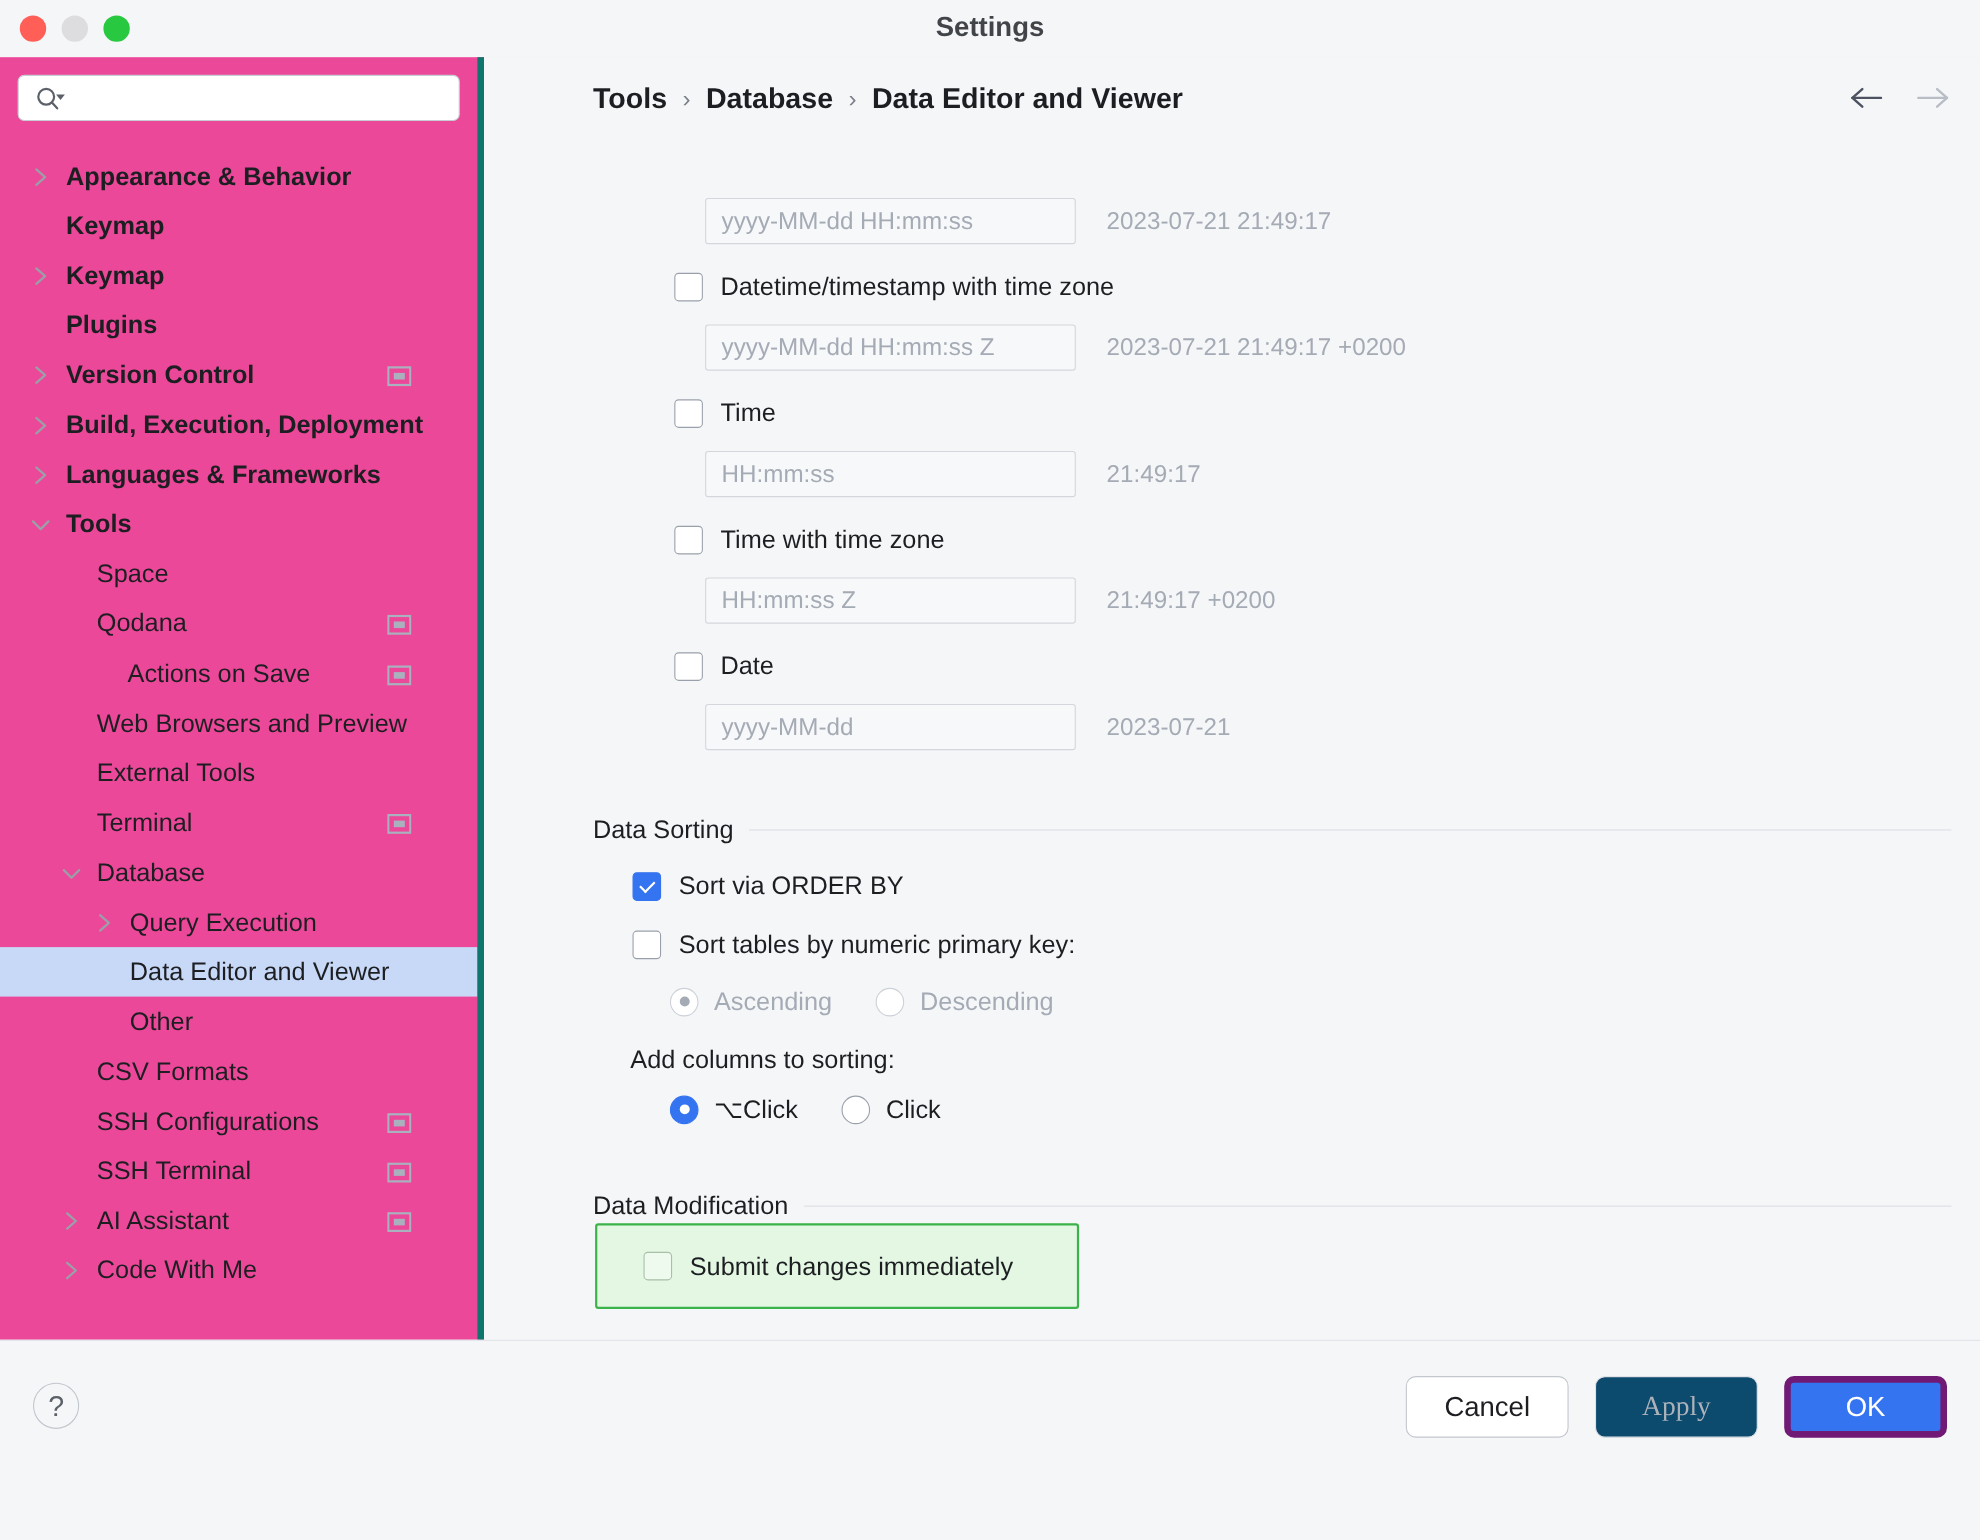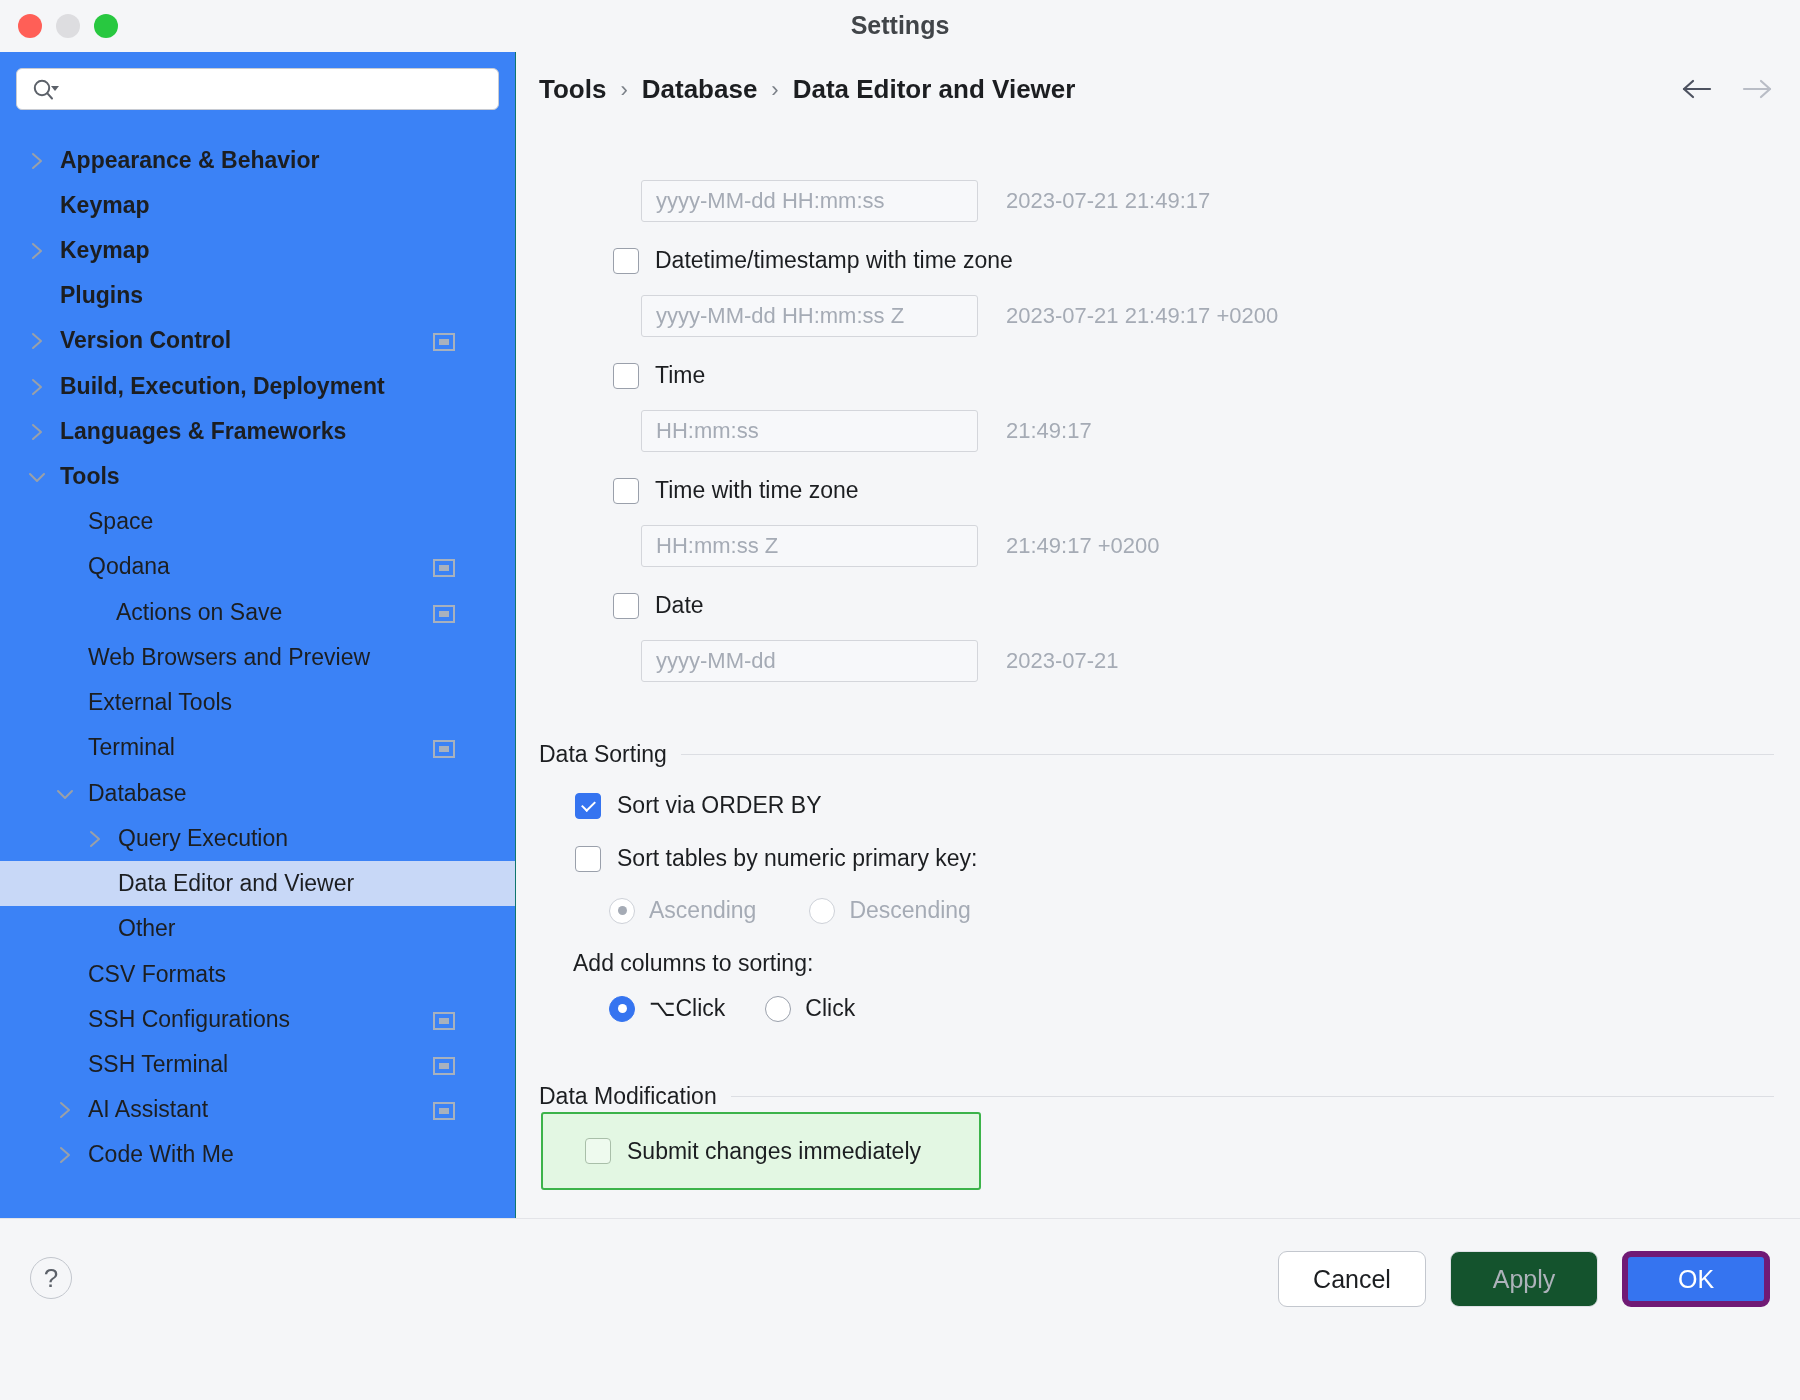--- a/index.html
+++ b/index.html
@@ -29,23 +29,23 @@
   .light.min    { background: #dddde0; }
   .light.max    { background: #28c840; }
   .win-title {
     position: absolute; left: 0; right: 0; top: 11px;
     text-align: center;
     font-size: 25px; font-weight: bold; color: #414549;
   }
 
   
   .sidebar {
-    position: absolute; top: 52px; left: 0; width: 516px; bottom: 182px;
-    background: #3b82f6;
-    border-right: 1px solid #0f766e;
+    position: absolute; top: 52px; left: 0; width: 440px; bottom: 182px;
+    background: #ec4899;
+    border-right: 6px solid #0f766e;
     overflow: hidden;
   }
   .search-wrap { padding: 16px 16px 0 16px; }
   .search-box {
     position: relative;
     height: 42px;
     background: #ffffff;
     border: 1px solid #c8cbd2;
     border-radius: 6px;
     display: flex; align-items: center;
@@ -187,21 +187,21 @@
   }
   .btnbar { position: absolute; right: 30px; top: 32px; display: flex; gap: 24px; }
   .btn {
     min-width: 148px; height: 56px;
     border-radius: 9px;
     font-size: 25px;
     display: flex; align-items: center; justify-content: center;
     padding: 0 22px;
   }
   .btn.secondary { background: #ffffff; border: 1px solid #c3c7ce; color: #1c1e21; }
-  .btn.disabled  { background: #14532d; border: 1px solid #dfe1e6; color: #adb2ba; }
+  .btn.disabled  { background: #0c4a6e; border: 1px solid #dfe1e6; color: #adb2ba; font-family: Liberation Serif, serif; }
   .btn.primary   { background: #3574f0; border: 6px solid #701a75; color: #ffffff; }
 </style>
 </head>
 <body>
 
 <div class="window">
 
   <div class="titlebar">
     <div class="traffic">
       <div class="light close"></div>
@@ -454,21 +454,21 @@
       <div class="cbrow" style="left:58px; top:668px;">
         <span class="cbox checked"></span>
         <span class="cblabel">Sort via ORDER BY</span>
       </div>
 
       <div class="cbrow" style="left:58px; top:721px;">
         <span class="cbox"></span>
         <span class="cblabel">Sort tables by numeric primary key:</span>
       </div>
 
-      <div class="radio-row" style="left:92px; top:773px; gap:53px;align-items:center;">
+      <div class="radio-row" style="left:92px; top:773px; gap:40px;align-items:center;">
         <span class="radio">
           <span class="rdot dis on"></span>
           <span class="rlabel dis">Ascending</span>
         </span>
         <span class="radio">
           <span class="rdot dis"></span>
           <span class="rlabel dis">Descending</span>
         </span>
       </div>
 

